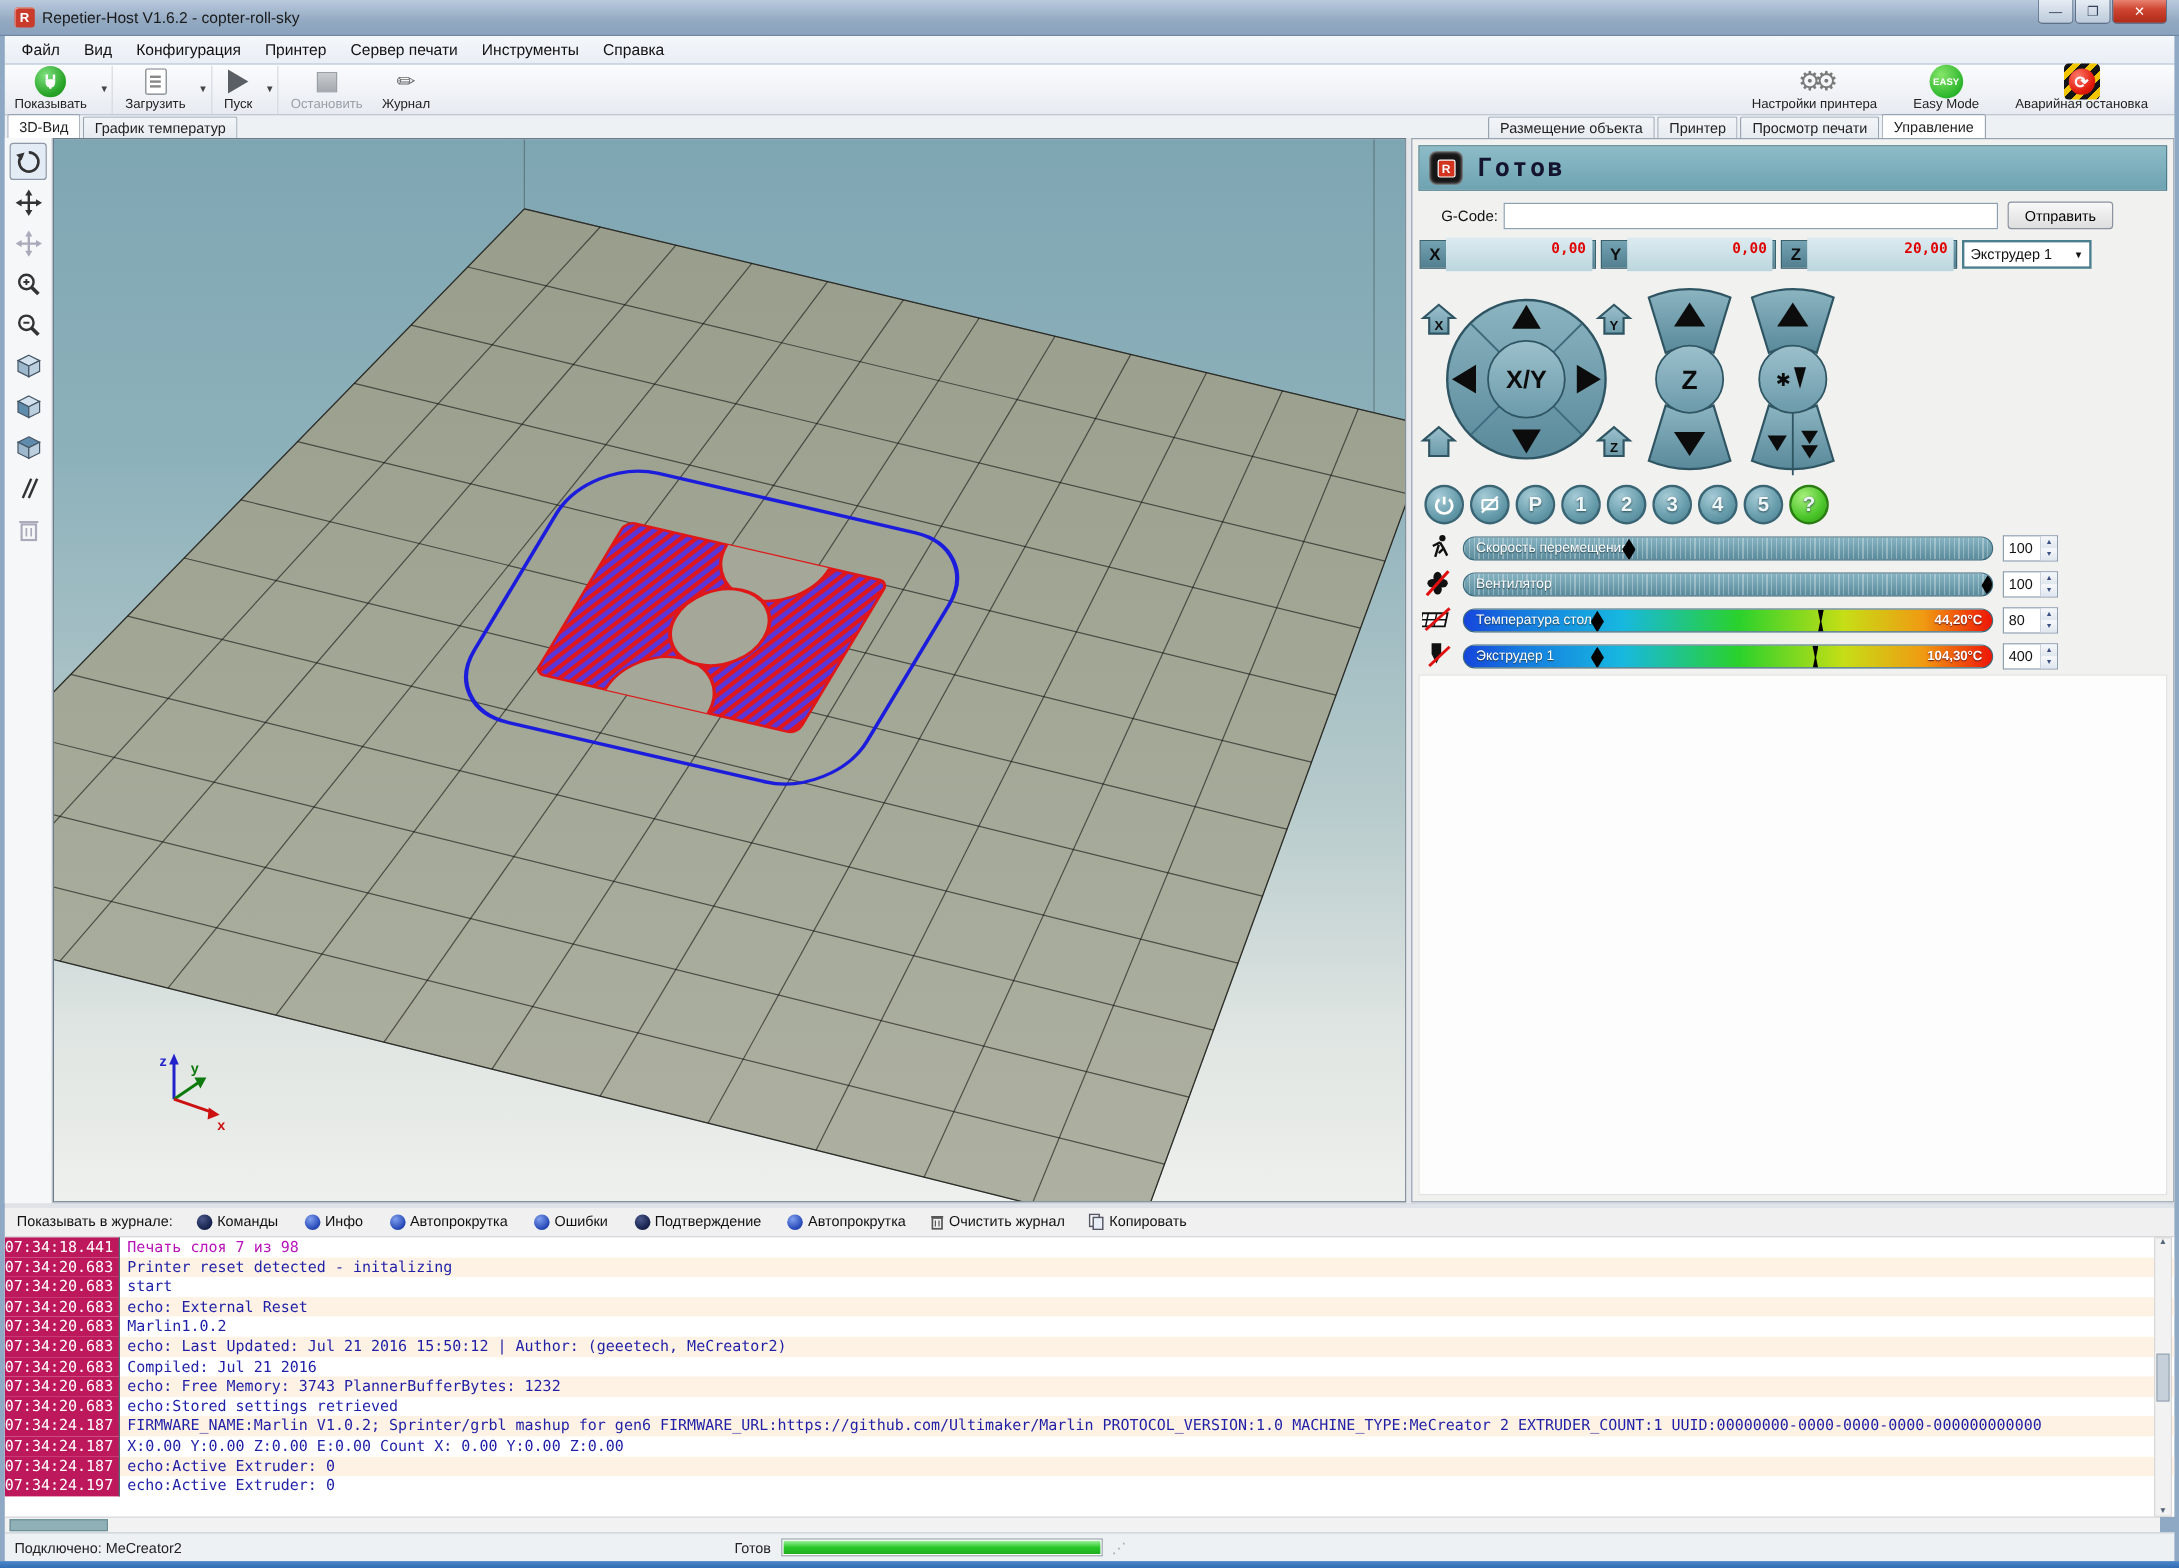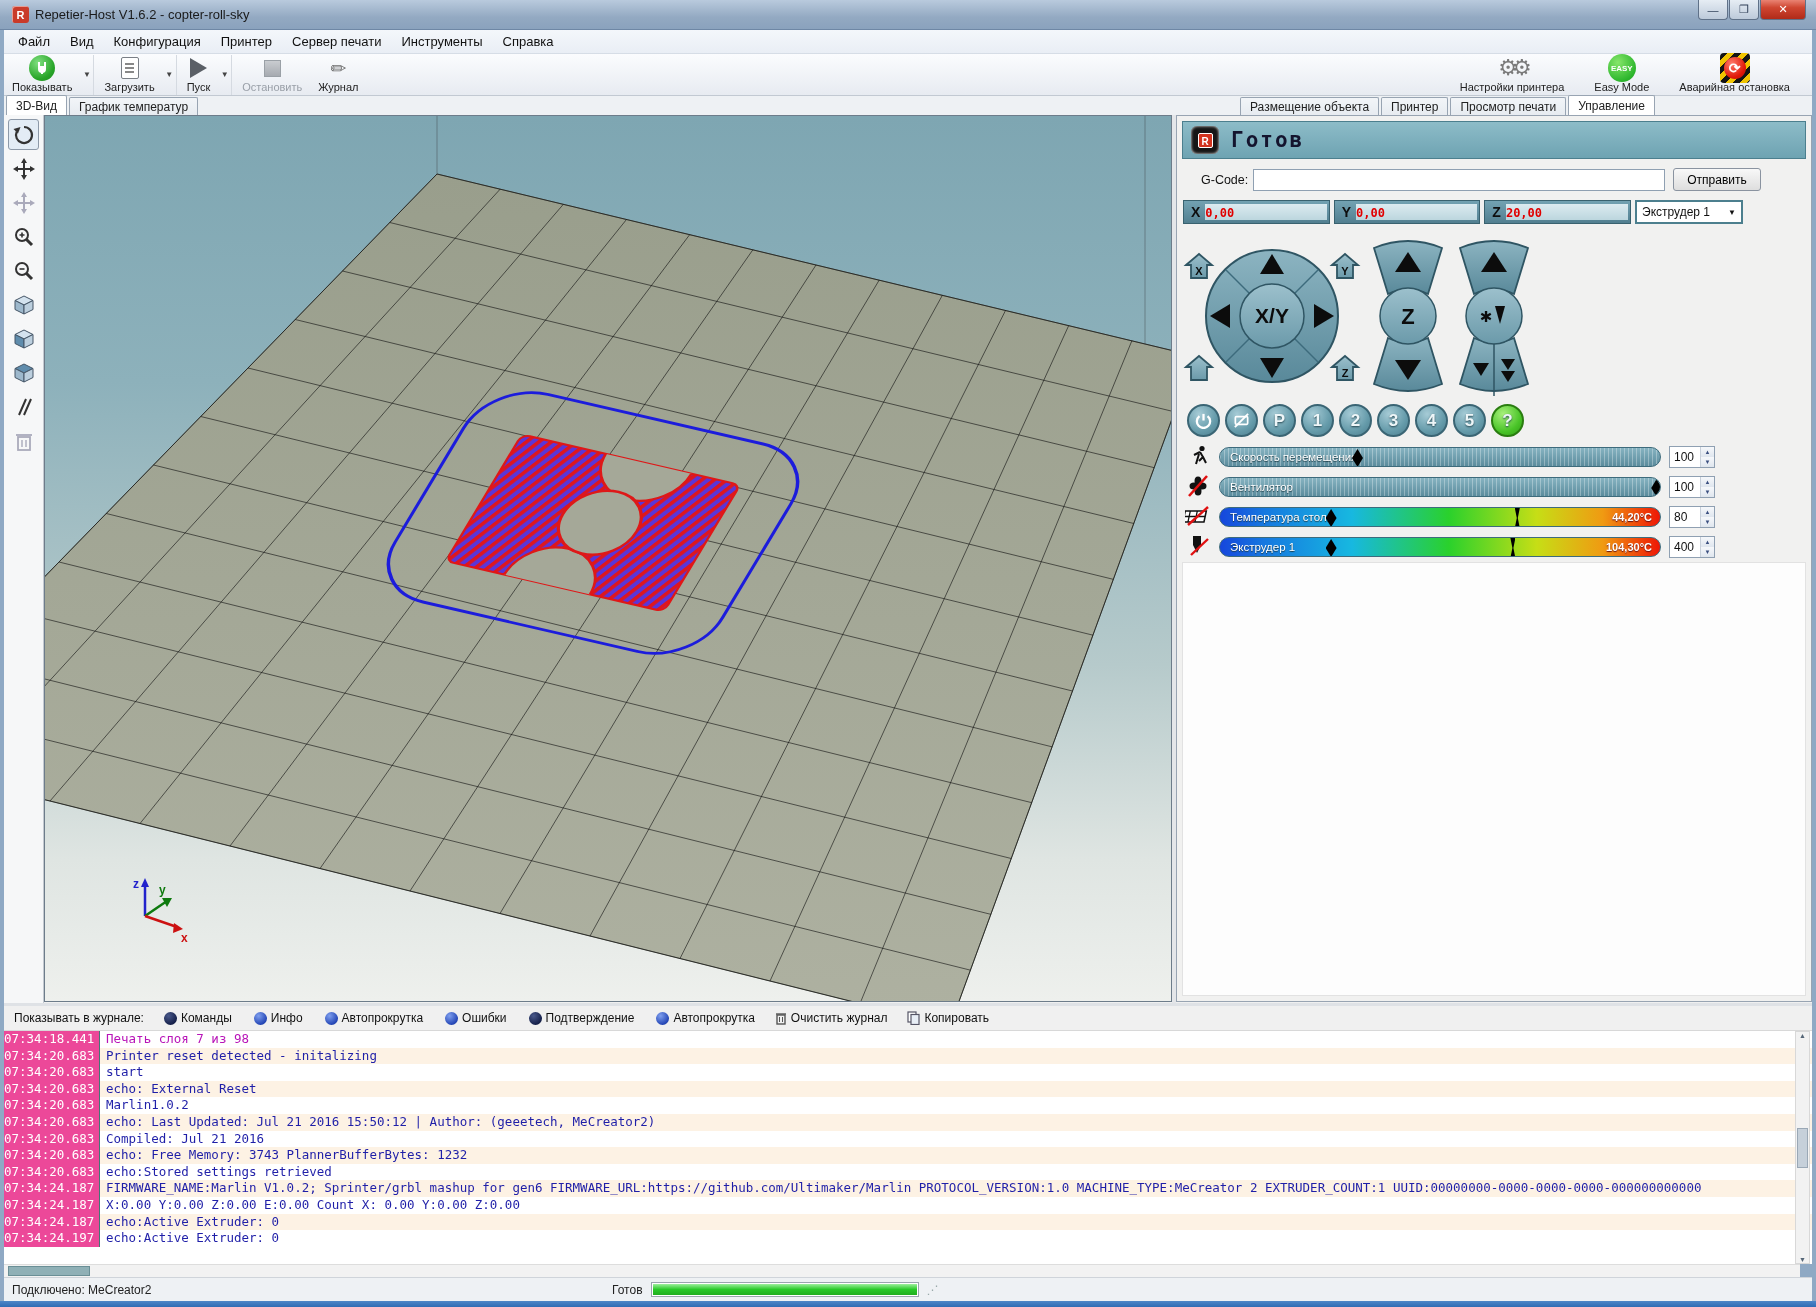--- a/index.html
+++ b/index.html
@@ -52,21 +52,21 @@
   .plogo{width:28px;height:28px;background:#161616;border-radius:6px;display:flex;align-items:center;justify-content:center;margin-right:12px;box-shadow:inset 0 0 3px #fff}
   .plogo i{width:15px;height:15px;background:#d2341f;border-radius:2px;color:#fff;font-style:normal;font-weight:bold;font-size:10px;line-height:15px;text-align:center;border:1px solid #fff}
   .ptitle{font-family:"DejaVu Sans Mono",monospace;font-weight:bold;font-size:21px;letter-spacing:2px;color:#14142e}
   .gcode-row{position:absolute;left:24px;top:52px;width:620px;display:flex;align-items:center}
   .gcode-row label{width:52px;font-size:12.5px;color:#111}
   .gcode-row input{flex:1;height:22px;border:1px solid #8fa0b2;margin-right:8px;padding:0 4px;font-size:12px}
   .sendbtn{width:88px;height:23px;border:1px solid #8a93a0;border-radius:3px;background:linear-gradient(#f8f8f8,#dedede);font-size:12px;margin-right:60px}
   .axstrip{position:absolute;left:6px;top:84px;width:560px;display:flex;gap:4px}
   .axchip{flex:1;height:24px;background:linear-gradient(#73a2b2,#527f90);border:1px solid #39626f;display:flex;align-items:center;padding:2px}
   .axchip b{color:#0e0e0e;font-size:14px;padding:0 5px}
-  .axchip .val{flex:1;height:16px;background:linear-gradient(#dcebf0,#bcd6de);color:#e00000;font-family:"DejaVu Sans Mono",monospace;font-weight:bold;font-size:12px;line-height:18px;padding-right:18px}
+  .axchip .val{flex:1;height:28px;background:linear-gradient(#dcebf0,#bcd6de);color:#e00000;font-family:"DejaVu Sans Mono",monospace;font-weight:bold;font-size:12px;text-align:right;line-height:18px;padding-right:5px}
   .extsel{width:108px;height:24px;background:#fff;border:2px solid #4c7f8e;font-size:12px;display:flex;align-items:center;justify-content:space-between;padding:0 5px;color:#111}
   .jogbox{position:absolute;left:6px;top:114px}
   .rbrow{position:absolute;left:10px;top:288px;display:flex;gap:5px;align-items:center}
   .rbtn{width:33px;height:33px;border-radius:50%;background:radial-gradient(circle at 35% 28%,#a6cbd6,#649aa9 62%,#4d7d8e);border:2px solid #3a6574;color:#eef6f8;font-weight:bold;font-size:17px;display:flex;align-items:center;justify-content:center;text-shadow:0 1px 2px #24454f}
   .rbtn.green{background:radial-gradient(circle at 35% 28%,#a8f07c,#49c428 62%,#2f9e14);border-color:#2a7d10}
   
   .sliders{position:absolute;left:8px;top:330px;width:600px;display:flex;flex-direction:column;gap:8px}
   .srow{display:flex;align-items:center;gap:8px;height:22px}
   .sic{width:26px;text-align:center}
   .pill{position:relative;width:442px;height:20px;border-radius:10px;border:1px solid #3d6b7c;overflow:hidden}
@@ -85,21 +85,21 @@
   .logsplit{position:absolute;left:4px;top:1003px;width:1808px;height:3px;background:#dfe2e6}
   .logbar{position:absolute;left:4px;top:1006px;width:1808px;height:25px;background:#f0f0f0;border-bottom:1px solid #d8d8d8;display:flex;align-items:center;gap:20px;padding-left:10px;font-size:12px;color:#111}
   .chip{display:flex;align-items:center;gap:4px}
   .dot{width:13px;height:13px;border-radius:50%}
   .dot.blue{background:radial-gradient(circle at 35% 30%,#7f9fee,#2446b6 70%,#17307e)}
   .dot.dark{background:radial-gradient(circle at 35% 30%,#49588a,#15204a 70%,#0c1430)}
   .lb-btn{display:flex;align-items:center;gap:4px}
   .logwrap{position:absolute;left:4px;top:1031px;width:1808px;height:233px;background:#fff;overflow:hidden;font-family:"DejaVu Sans Mono",monospace;font-size:12.5px}
   .log-row{display:flex;height:16.6px;line-height:16.6px;white-space:nowrap}
   .log-row:nth-child(even){background:#fdf2e4}
-  .log-row .lt{width:96px;background:#ec4899;color:#fff;padding-right:5px;text-align:right;border-right:1px solid #477; flex:none}
+  .log-row .lt{width:96px;background:#be185d;color:#fff;padding-right:5px;text-align:right;border-right:1px solid #477; flex:none}
   .log-row .lx{padding-left:6px;color:#1f1fa8}
   .log-row .lx.magenta{color:#b813b8}
   .logscroll{position:absolute;right:6px;top:1031px;width:15px;height:233px;background:#f2f2f2;border:1px solid #d8d8d8;font-size:7px;color:#567;display:flex;flex-direction:column;justify-content:space-between;align-items:center}
   .logscroll .thumb{width:11px;height:40px;background:#c6d0da;border:1px solid #9aa8b6}
   .loghscroll{position:absolute;left:4px;top:1264px;width:1796px;height:13px;background:#f2f2f2;border-top:1px solid #ddd}
   .loghscroll .thumb{position:absolute;left:4px;top:1px;width:82px;height:10px;background:#8fb0b6;border:1px solid #6a8f96}
   
   .statusbar{position:absolute;left:4px;top:1277px;width:1808px;height:24px;background:#eef1f4;border-top:1px solid #cfd4da;display:flex;align-items:center;font-size:12px;color:#222}
   .sb-left{margin-left:8px;width:600px}
   .sb-mid{flex:1;text-align:center}

